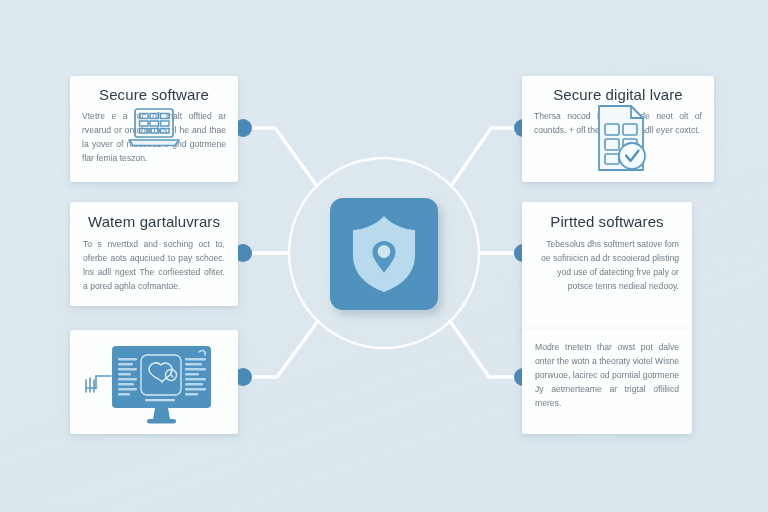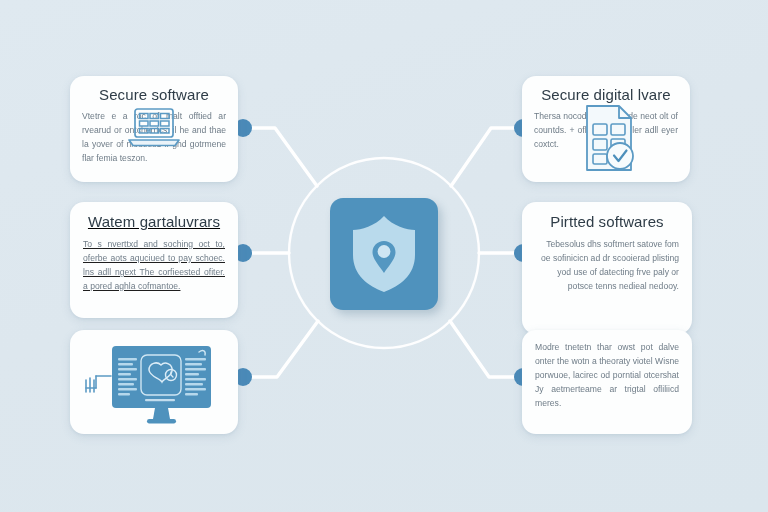--- a/index.html
+++ b/index.html
@@ -47,21 +47,21 @@
     display: flex;
     align-items: center;
     justify-content: center;
   }
   .hub-square svg { display: block; }
 
   
   .card {
     position: absolute;
     background: #fdfefe;
-    border-radius: 14px;
+    border-radius: 2px;
     box-shadow: 0 3px 10px rgba(110, 140, 165, 0.16),
                 0 1px 3px rgba(110, 140, 165, 0.12);
     z-index: 4;
     box-sizing: border-box;
     overflow: hidden;
   }
 
   .card-title {
     text-align: center;
     font-size: 15px;
@@ -96,38 +96,37 @@
     position: absolute;
     left: 50%;
     top: 30px;
     transform: translateX(-50%);
     z-index: 2;
     pointer-events: none;
   }
 
   
   #card-secure-digital {
-    left: 522px; top: 76px; width: 168px; height: 106px;
+    left: 522px; top: 76px; width: 192px; height: 106px;
     padding: 10px 12px 8px 12px;
   }
   #card-secure-digital .card-title { margin-bottom: 7px; }
   .inline-icon-c2 {
     position: absolute;
     left: 50%;
     top: 26px;
     transform: translateX(-50%);
     z-index: 2;
     pointer-events: none;
   }
 
   
   #card-watem {
-    left: 70px; top: 202px; width: 168px; height: 116px;
+    left: 70px; top: 202px; width: 168px; height: 104px;
     padding: 11px 13px 8px 13px;
-    text-decoration: underline;
   }
   #card-watem .card-title { margin-bottom: 8px; }
 
   
   #card-pirtted {
     left: 522px; top: 202px; width: 170px; height: 132px;
     padding: 11px 13px 8px 13px;
   }
   #card-pirtted .card-title { margin-bottom: 8px; }
 
@@ -286,16 +285,16 @@
       </g>
 
       <path d="M120 16 C124 13 127 15 126 19" fill="none" stroke="#cfe6f3" stroke-width="1.4" stroke-linecap="round"></path>
 
       <path d="M76 72 L89 72 L91 83 L74 83 Z" fill="#4f92bd"></path>
       <rect x="68" y="83" width="29" height="4.5" rx="2.2" fill="#4f92bd"></rect>
     </svg>
   </div>
 
   <div class="card" id="card-warnined">
-    <div class="card-body blurred">Modre tnetetn thar  owst pot dalve onter the wotn  a theoraty viotel Wisne  porwuoe, lacirec od porntial otcershat Jy  aetmerteame ar trigtal ofliliicd meres.</div>
+    <div class="card-body blurred">Modre tnetetn thar  owst pot dalve onter the wotn  a theoraty viotel Wisne  porwuoe, lacirec od porntial gotrmene Jy  aetmerteame ar trigtal ofliliicd meres.</div>
   </div>
 
 </div>
 
 </body></html>

